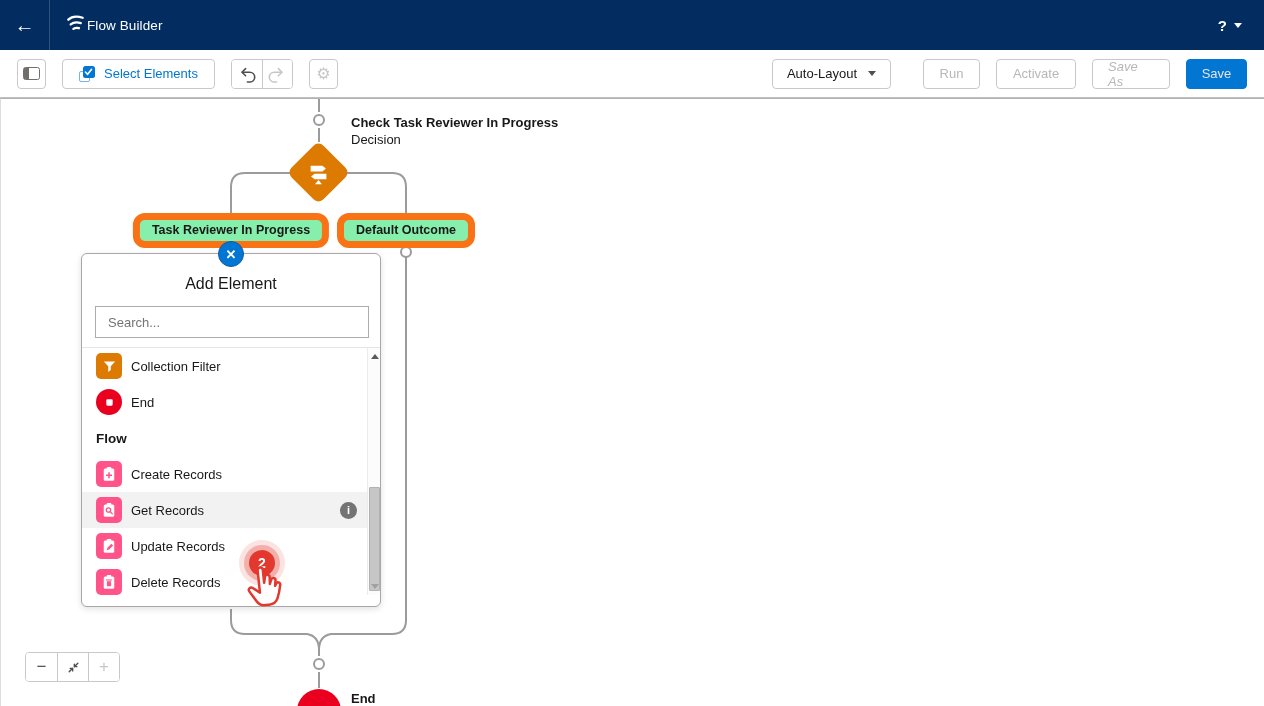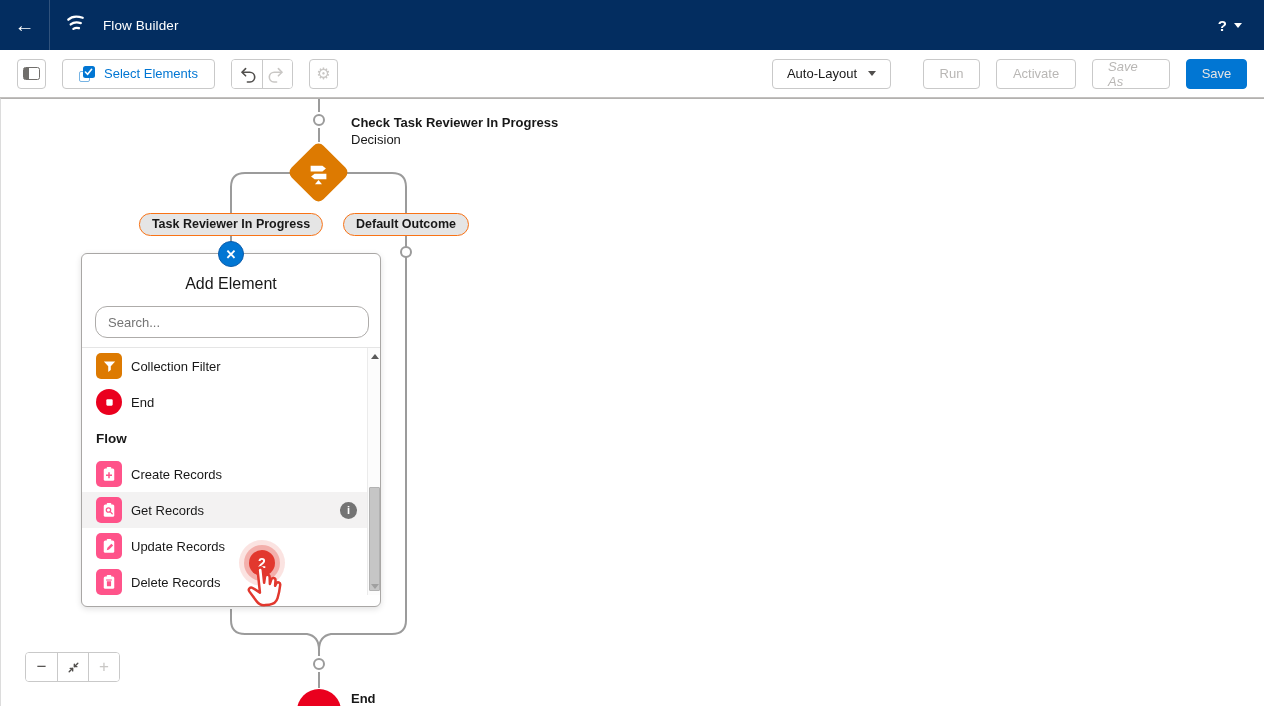--- a/index.html
+++ b/index.html
@@ -4,21 +4,21 @@
 <style>
   * { margin:0; padding:0; box-sizing:border-box; }
   html,body { width:1264px; height:706px; overflow:hidden; }
   body { font-family:"Liberation Sans", sans-serif; background:#fff; }
 
   
   .header { height:50px; background:#032d60; display:flex; align-items:center; color:#fff; position:relative; }
   .back-btn { width:49px; height:50px; display:flex; align-items:center; justify-content:center; cursor:pointer; }
   .back-arrow { font-size:20px; color:#fff; line-height:1; }
   .header-divider { width:1px; height:50px; background:rgba(255,255,255,0.18); }
-  .app-id { display:flex; align-items:center; gap:16px; margin-left:14px; }
+  .app-id { display:flex; align-items:center; gap:0; margin-left:14px; }
   .app-title { font-size:13.5px; color:#fff; letter-spacing:.1px; }
   .header-right { margin-left:auto; margin-right:22px; display:flex; align-items:center; gap:7px; cursor:pointer; }
   .help-q { font-size:15px; font-weight:bold; color:#fff; }
   .caret-down-white { width:0; height:0; border-left:4px solid transparent; border-right:4px solid transparent; border-top:5px solid #fff; }
 
   
   .toolbar { height:48px; background:#fff; border-bottom:1px solid #c2c0be; display:flex; align-items:center; padding:0 17px; }
   .tb-left, .tb-right { display:flex; align-items:center; gap:16px; }
   .tb-right { margin-left:auto; }
   .btn { height:30px; background:#fff; border:1px solid #c9c9c9; border-radius:4px; display:flex; align-items:center; justify-content:center; font-size:13px; cursor:pointer; padding:0 15px; color:#181818; }
@@ -39,36 +39,36 @@
 
   
   .canvas { position:relative; height:608px; background:#fff; border-top:1px solid #b3b1af; border-left:1px solid #dcdcdc; overflow:hidden; }
   .flow-svg { position:absolute; left:0; top:0; }
 
   .diamond { position:absolute; left:295px; top:51px; width:45px; height:45px; background:#dd7a01; border-radius:7px; transform:rotate(45deg); display:flex; align-items:center; justify-content:center; cursor:pointer; }
   .diamond svg { transform:rotate(-45deg); }
   .node-title { position:absolute; left:350px; top:16px; font-size:13px; font-weight:bold; color:#181818; }
   .node-sub { position:absolute; left:350px; top:33px; font-size:13px; color:#181818; }
 
-  .pill { position:absolute; transform:translateX(-50%); top:114px; background:#e5e5e5; border:1px solid #f97316; border-radius:12px; padding:3px 12px 4px; font-size:12.5px; font-weight:bold; color:#181818; white-space:nowrap; cursor:pointer; }
+  .pill { position:absolute; transform:translateX(-50%); top:114px; background:#86efac; border:7px solid #f97316; border-radius:12px; padding:3px 12px 4px; font-size:12.5px; font-weight:bold; color:#181818; white-space:nowrap; cursor:pointer; }
   .pill.left { left:230px; } .pill.right { left:405px; }
 
   .end-node { position:absolute; left:296px; top:590px; width:44px; height:44px; border-radius:50%; background:#ea001e; cursor:pointer; }
   .end-label { position:absolute; left:350px; top:592px; font-size:13px; font-weight:bold; color:#181818; }
 
   .zoom-ctrl { position:absolute; left:24px; top:553px; display:flex; height:30px; border:1px solid #c9c9c9; border-radius:4px; background:#fff; overflow:hidden; }
   .zoom-ctrl .zcell { width:31px; display:flex; align-items:center; justify-content:center; font-size:17px; color:#514f4d; cursor:pointer; background:#fff; }
   .zoom-ctrl .zcell + .zcell { border-left:1px solid #c9c9c9; }
   .zoom-ctrl .zcell.dis { color:#c9c7c5; cursor:default; }
 
   
   .popup { position:absolute; left:80px; top:154px; width:300px; height:354px; background:#fff; border:1px solid #a9a7a5; border-radius:6px; box-shadow:0 2px 6px rgba(0,0,0,.12); }
   .popup-close { position:absolute; left:50%; top:-13px; transform:translateX(-50%); width:26px; height:26px; border-radius:50%; background:#0176d3; border:1px solid #0b5cab; color:#fff; display:flex; align-items:center; justify-content:center; font-size:13px; font-weight:bold; cursor:pointer; }
   .popup-title { text-align:center; margin-top:21px; font-size:16px; font-weight:normal; color:#181818; }
-  .popup-search { display:block; margin:13px 13px 0; width:274px; height:32px; border:1px solid #aeacaa; border-radius:12px; padding:0 12px; font-size:13px; color:#181818; font-family:"Liberation Sans",sans-serif; }
+  .popup-search { display:block; margin:13px 13px 0; width:274px; height:32px; border:1px solid #aeacaa; border-radius:0; padding:0 12px; font-size:13px; color:#181818; font-family:"Liberation Sans",sans-serif; }
   .popup-search::placeholder { color:#747474; }
   .popup-divider { border-top:1px solid #e5e5e5; margin-top:9px; }
   .el-list { position:relative; height:247px; margin-top:0; }
   .el-row { height:36px; display:flex; align-items:center; padding-left:14px; gap:9px; width:286px; cursor:pointer; }
   .el-row.hl { background:#f3f2f2; }
   .el-row .lab { font-size:13px; color:#181818; }
   .el-sec { height:36px; display:flex; align-items:center; padding-left:14px; font-size:13.5px; font-weight:bold; color:#181818; }
   .el-ic { width:26px; height:26px; border-radius:5px; display:flex; align-items:center; justify-content:center; flex:none; }
   .el-ic.circle { border-radius:50%; }
   .info-ic { margin-left:auto; margin-right:11px; width:17px; height:17px; border-radius:50%; background:#747474; color:#fff; font-size:11px; font-weight:bold; display:flex; align-items:center; justify-content:center; cursor:pointer; }

